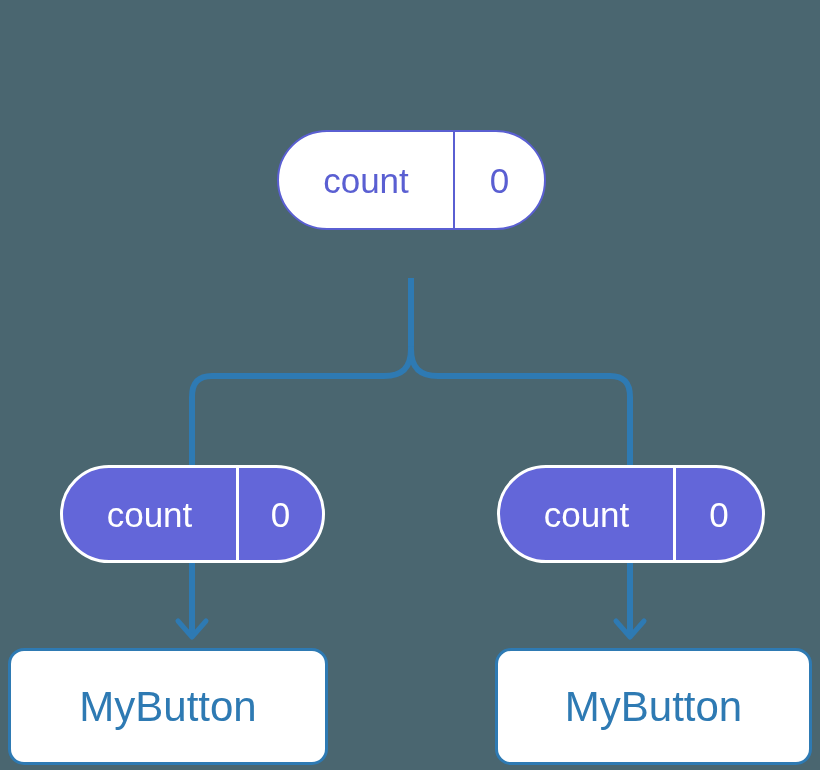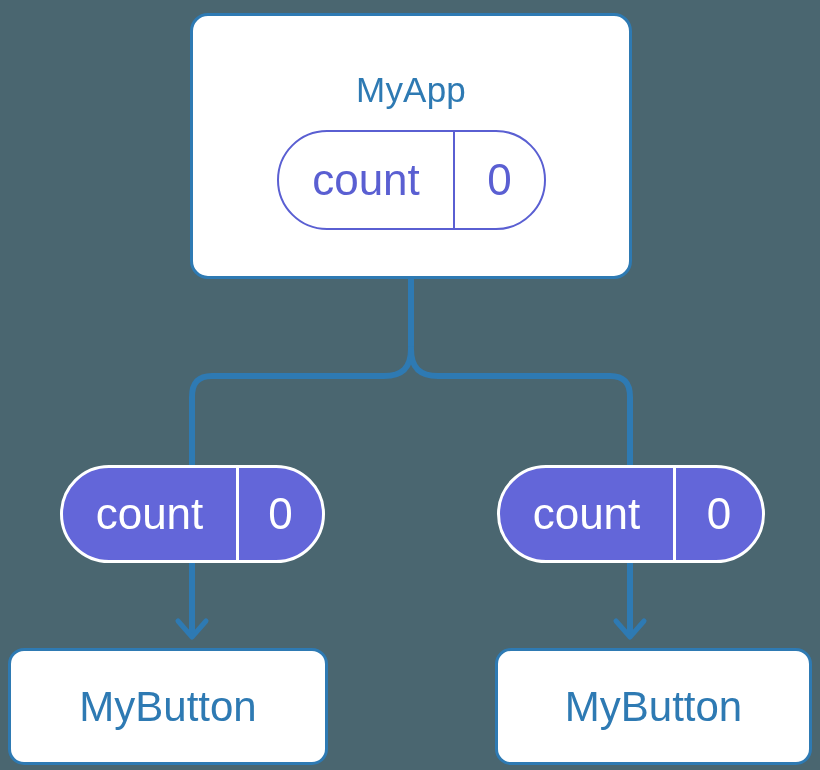--- a/index.html
+++ b/index.html
@@ -71,21 +71,21 @@
     border-radius: 999px;
     display: flex;
     align-items: stretch;
     z-index: 3;
   }
   .pill .pill-key,
   .pill .pill-val {
     display: flex;
     align-items: center;
     justify-content: center;
-    font-size: 44px;
+    font-size: 35px;
     font-weight: 400;
     line-height: 1;
     box-sizing: border-box;
   }
 
   
   .pill.outlined {
     background: #ffffff;
     border: 2px solid #5a5fd2;
   }
@@ -181,23 +181,20 @@
              C 624 376, 630 383, 630 397
              L 630 632" fill="none" stroke="#2e7ab3" stroke-width="6" stroke-linecap="round" stroke-linejoin="round"></path>
 
     <path d="M 192 563 L 192 636" fill="none" stroke="#2e7ab3" stroke-width="5" stroke-linecap="butt"></path>
     <path d="M 178 621 L 192 637 L 206 621" fill="none" stroke="#2e7ab3" stroke-width="5" stroke-linecap="round" stroke-linejoin="round"></path>
 
     <path d="M 630 563 L 630 636" fill="none" stroke="#2e7ab3" stroke-width="5" stroke-linecap="butt"></path>
     <path d="M 616 621 L 630 637 L 644 621" fill="none" stroke="#2e7ab3" stroke-width="5" stroke-linecap="round" stroke-linejoin="round"></path>
   </svg>
 
-  <div class="node-box" id="root-card">
-    <div class="card-title">MyApp</div>
-  </div>
 
   <div class="pill outlined" id="root-pill">
     <div class="pill-key">count</div>
     <div class="pill-val">0</div>
   </div>
 
   <div class="pill filled" id="pill-left">
     <div class="pill-key">count</div>
     <div class="pill-val">0</div>
   </div>

